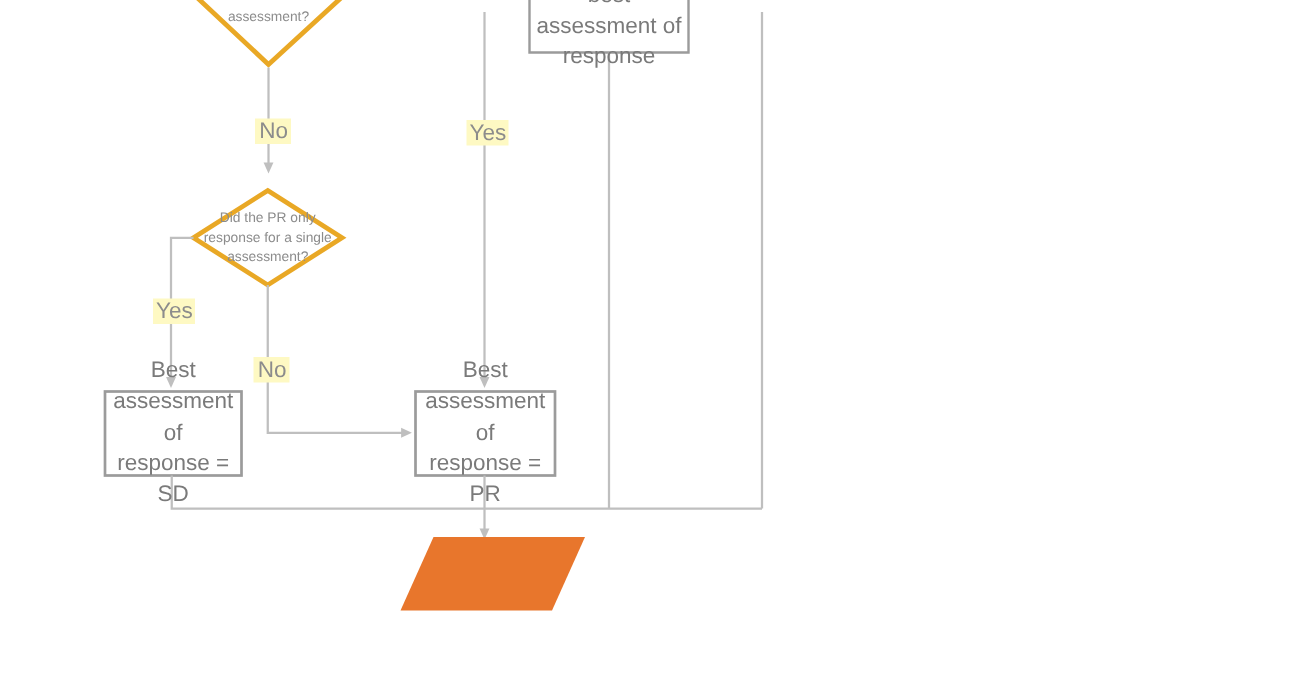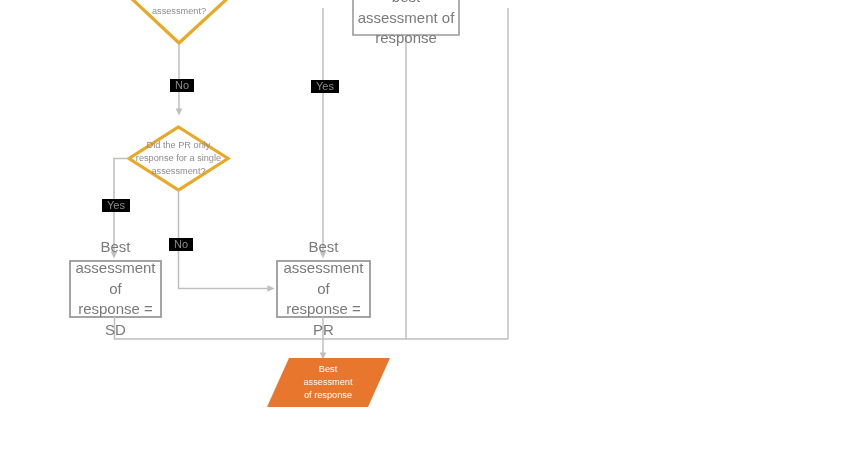--- a/index.html
+++ b/index.html
@@ -42,25 +42,25 @@
   .dec-label {
     font-size: 9.2px;
     color: #8c8c8c;
   }
   .term-label {
     font-size: 9.2px;
     color: #ffffff;
   }
   .edge-label {
     position: absolute;
-    font-size: 11px;
+    font-size: 15px;
     color: #8c8c8c;
-    background: #000000;
+    background: #fef9c3;
     padding: 1px 2px;
-    text-align: center;
+    text-align: right;
     line-height: 1;
     pointer-events: none;
   }
 </style>
 </head>
 <body>
 
 <div id="flow-root">
 
   <svg id="flow-svg" viewBox="0 0 859 452" xmlns="http://www.w3.org/2000/svg">
@@ -133,23 +133,20 @@
   <div class="node-label dec-label" style="left:133px; top:136px; width:91px; height:45px;">Did the PR only
 response for a single
 assessment?</div>
 
   <div class="node-label proc-label" style="left:70px; top:261px; width:91px; height:56px;">Best assessment of
 response = SD</div>
 
   <div class="node-label proc-label" style="left:277px; top:261px; width:93px; height:56px;">Best assessment of
 response = PR</div>
 
-  <div class="node-label term-label" style="left:278px; top:360px; width:100px; height:45px;">Best
-assessment
-of response</div>
 
   <div class="edge-label" style="left:170px; top:79px; width:20px;">No</div>
 
   <div class="edge-label" style="left:311px; top:80px; width:24px;">Yes</div>
 
   <div class="edge-label" style="left:102px; top:199px; width:24px;">Yes</div>
 
   <div class="edge-label" style="left:169px; top:238px; width:20px;">No</div>
 
 </div>

